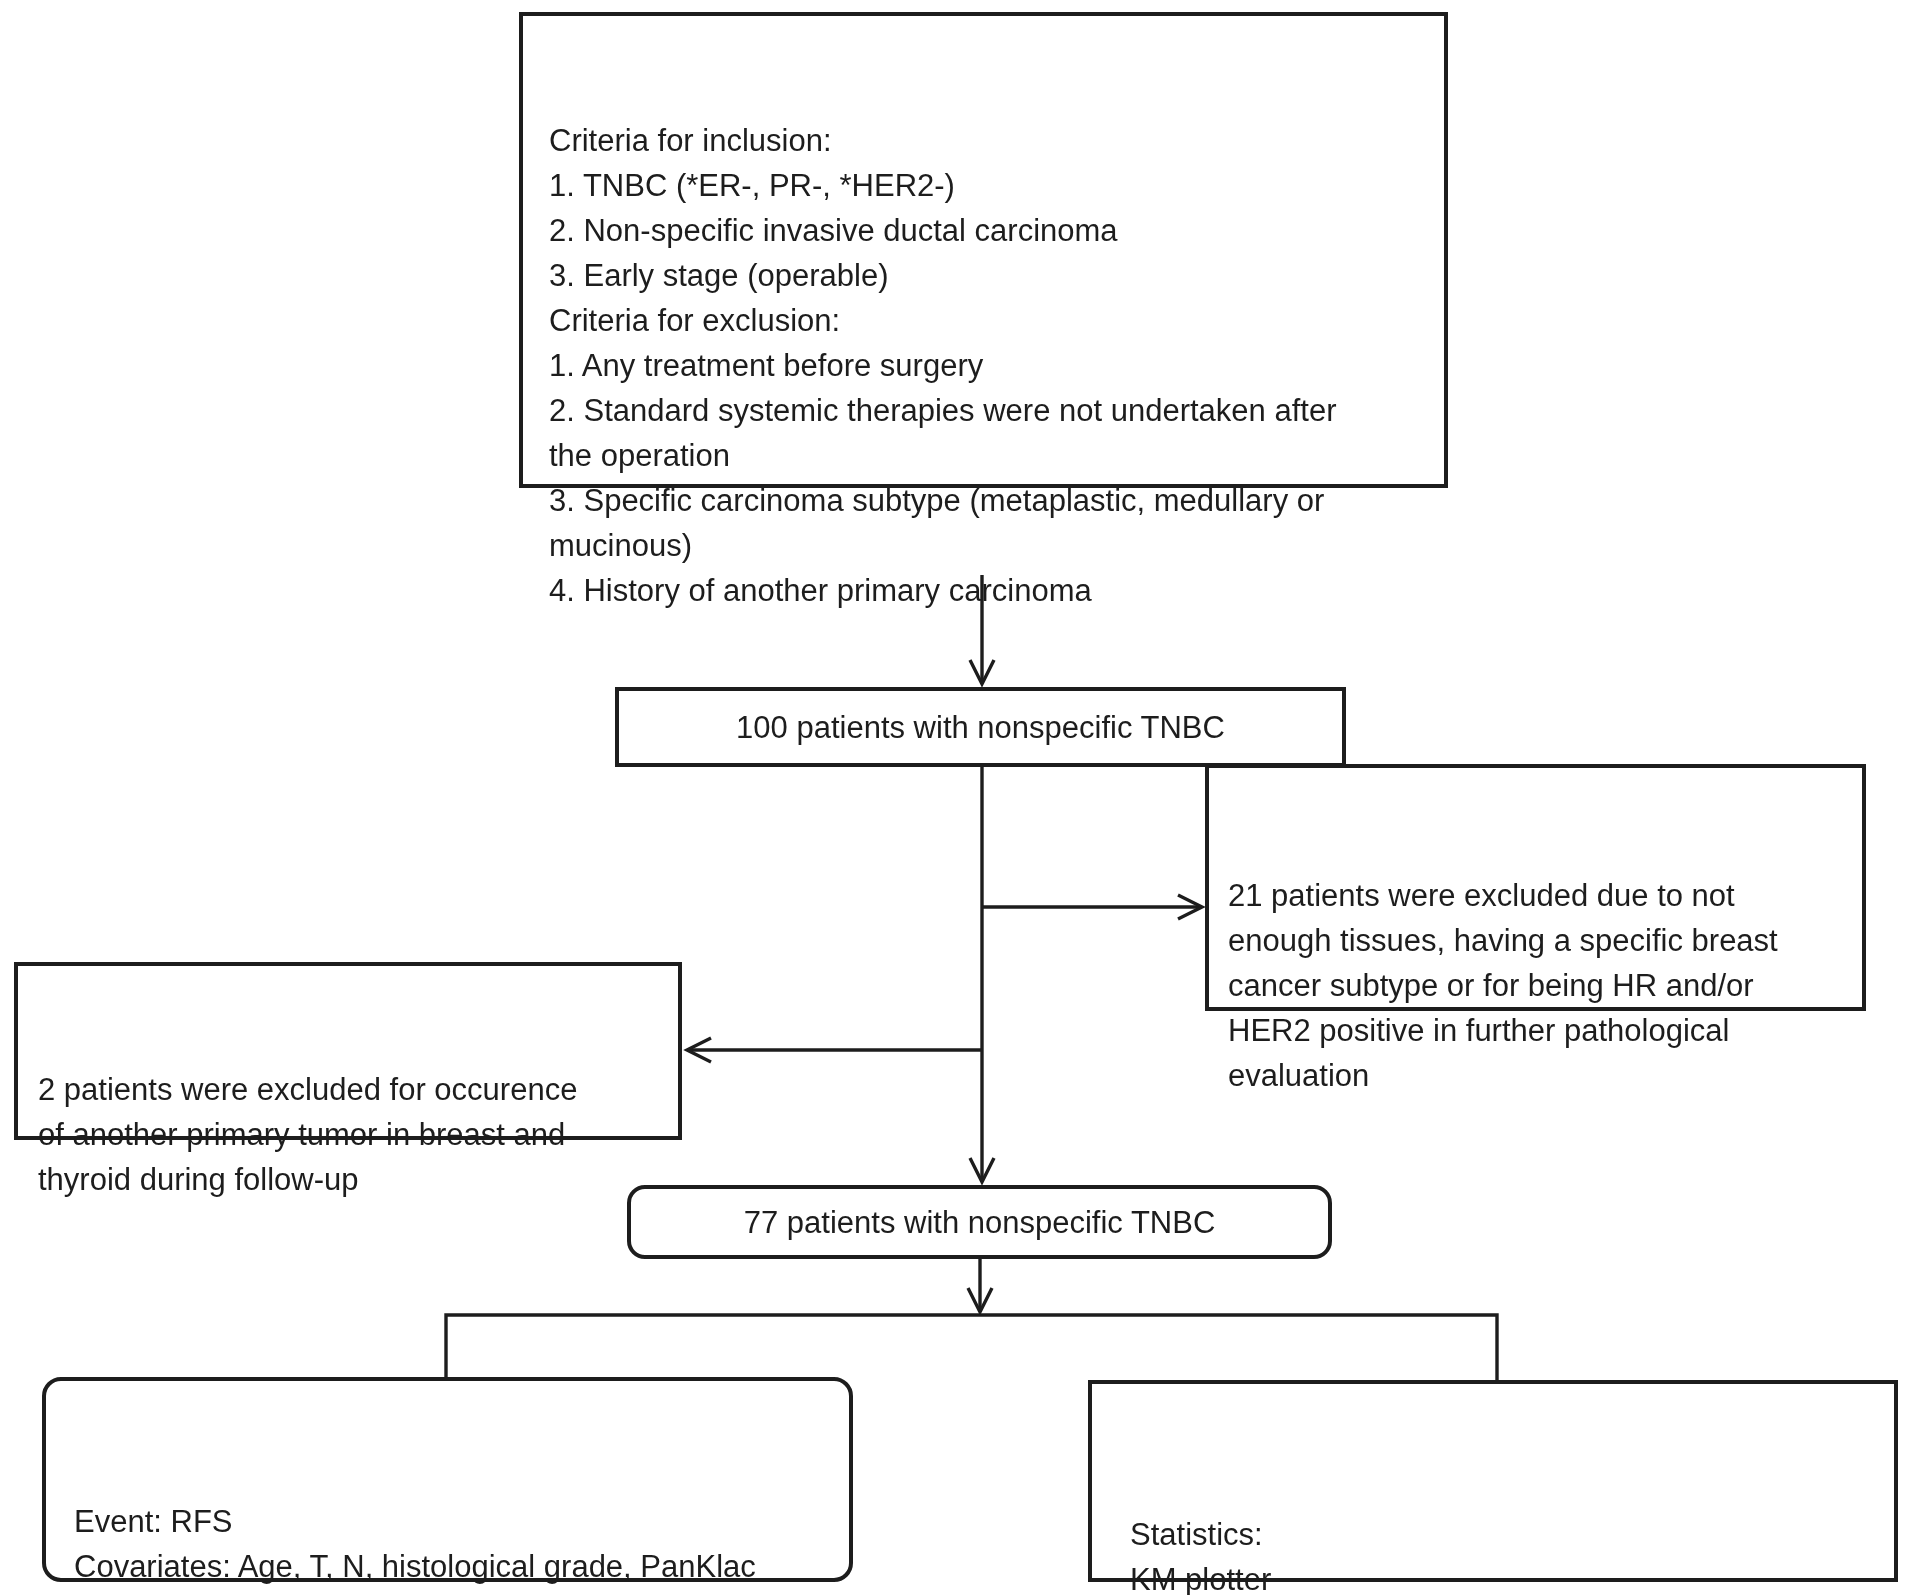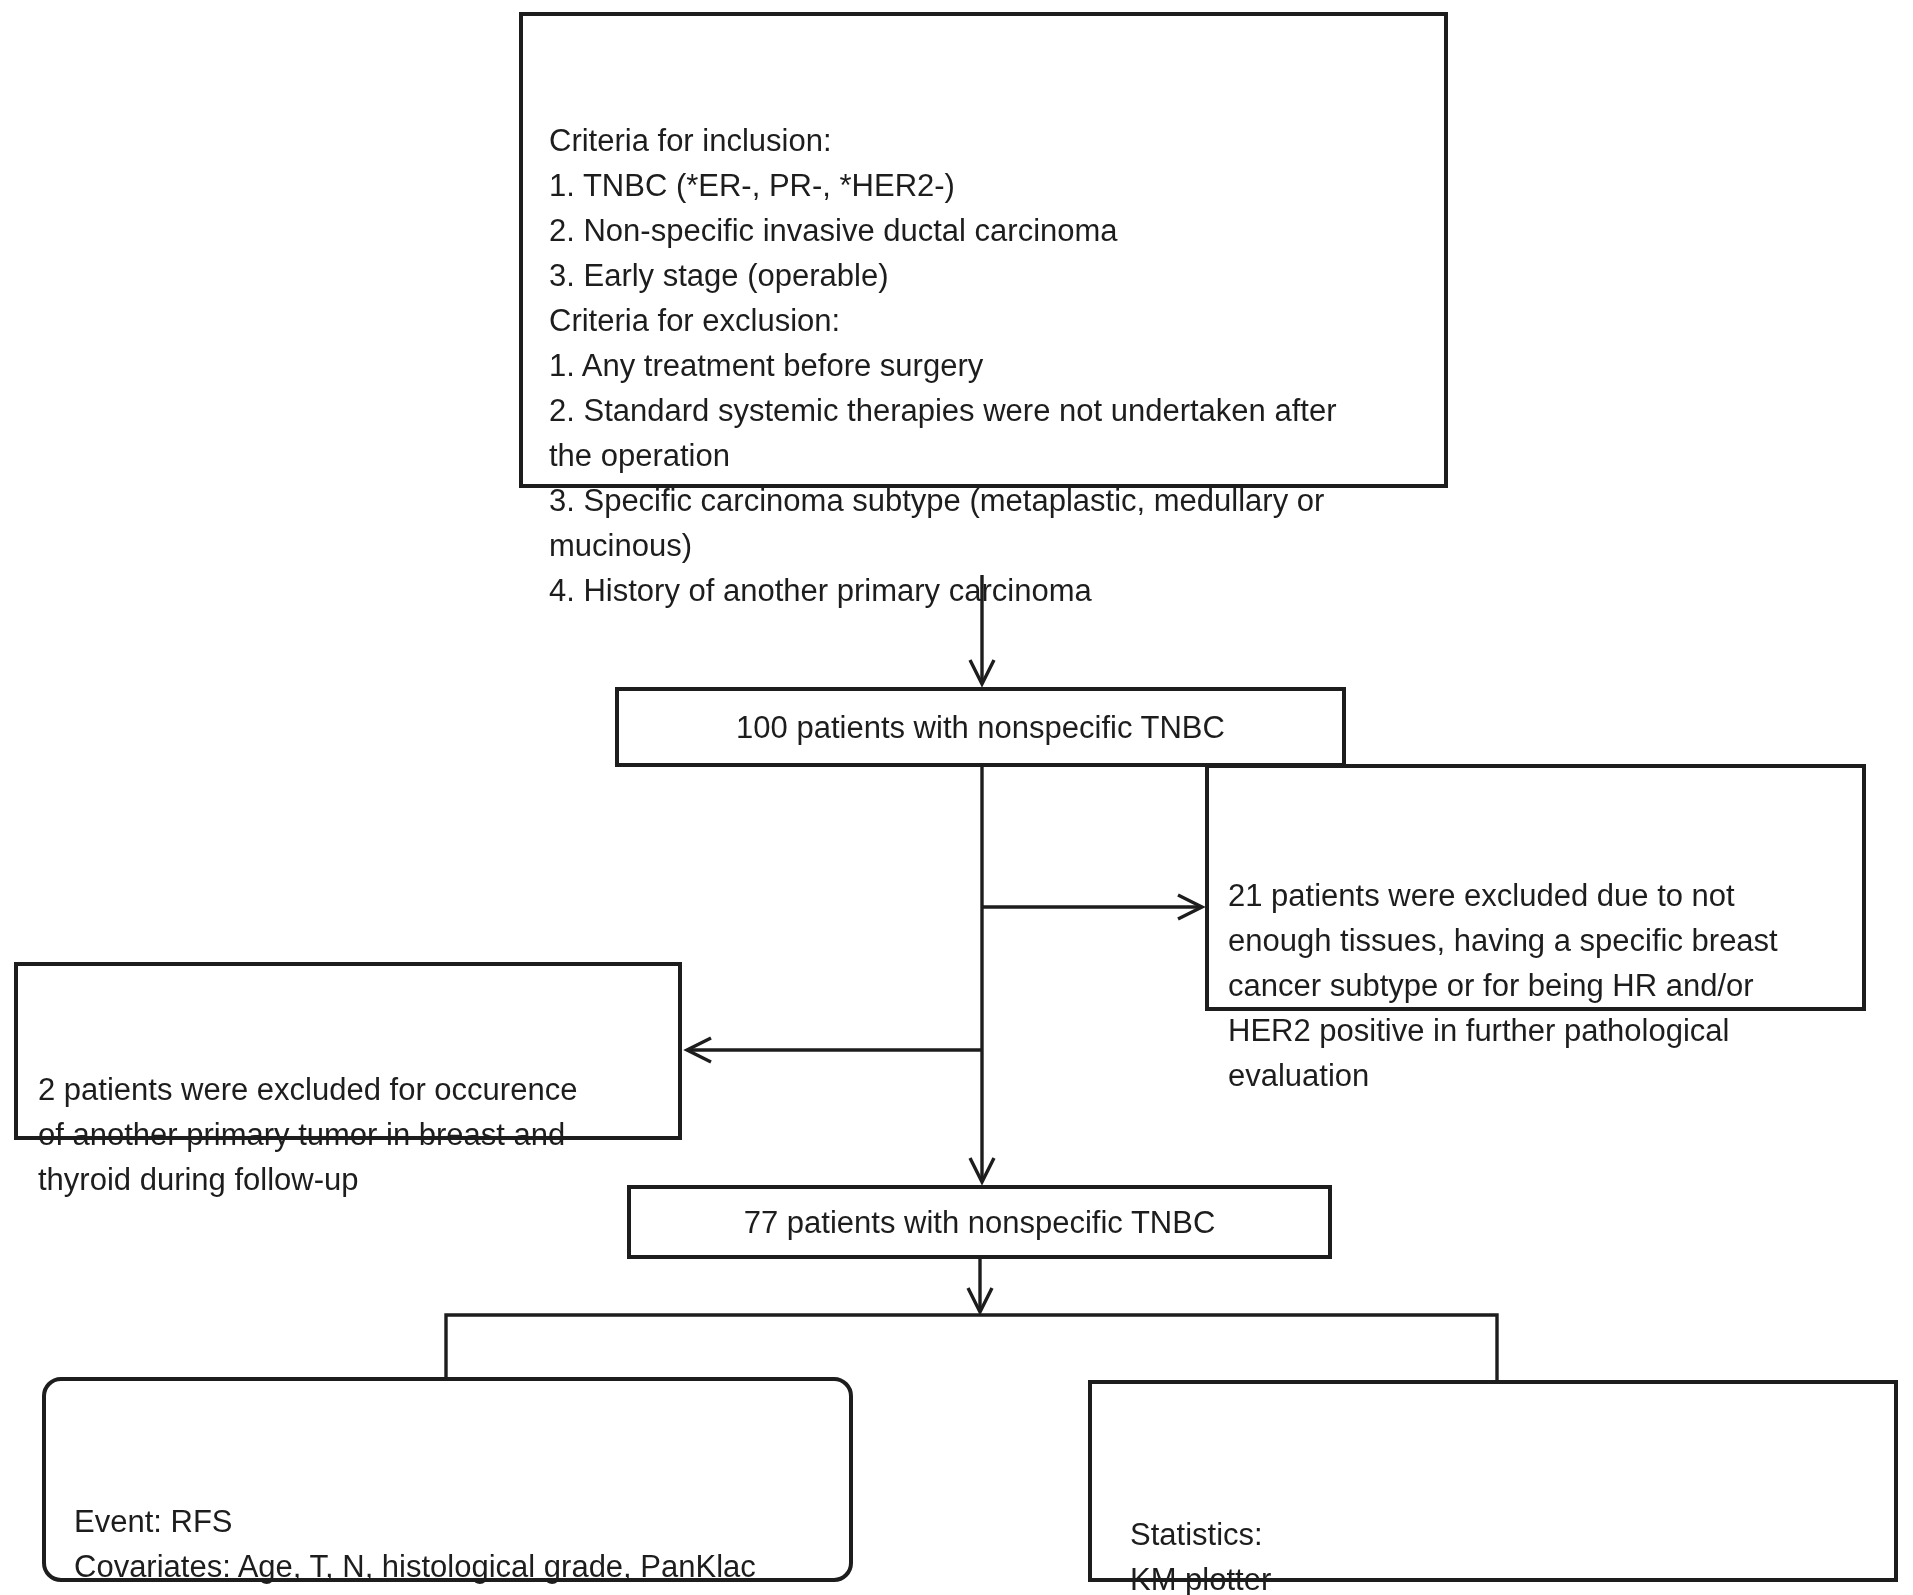--- a/index.html
+++ b/index.html
@@ -47,21 +47,21 @@
   .flow-box.center {
     display: flex;
     align-items: center;
     justify-content: center;
     text-align: center;
   }
   #box-criteria   { left: 519px;  top: 12px;   width: 929px; height: 476px; padding: 12px 8px 0 26px; }
   #box-cohort100  { left: 615px;  top: 687px;  width: 731px; height: 80px; }
   #box-excluded21 { left: 1205px; top: 764px;  width: 661px; height: 247px; padding: 15px 8px 0 19px; }
   #box-excluded2  { left: 14px;   top: 962px;  width: 668px; height: 178px; padding: 11px 24px 0 20px; }
-  #box-cohort77   { left: 627px;  top: 1185px; width: 705px; height: 74px; }
+  #box-cohort77   { left: 627px;  top: 1185px; width: 705px; height: 74px; border-radius: 18px; }
   #box-event      { left: 42px;   top: 1377px; width: 811px; height: 205px; padding: 28px 8px 0 28px; border-radius: 19px; }
   #box-stats      { left: 1088px; top: 1380px; width: 810px; height: 202px; padding: 38px 8px 0 38px; }
 </style>
 </head>
 <body>
 
 <div class="canvas">
 
   <svg class="connectors" viewBox="0 0 1913 1595" xmlns="http://www.w3.org/2000/svg">
     <defs>

